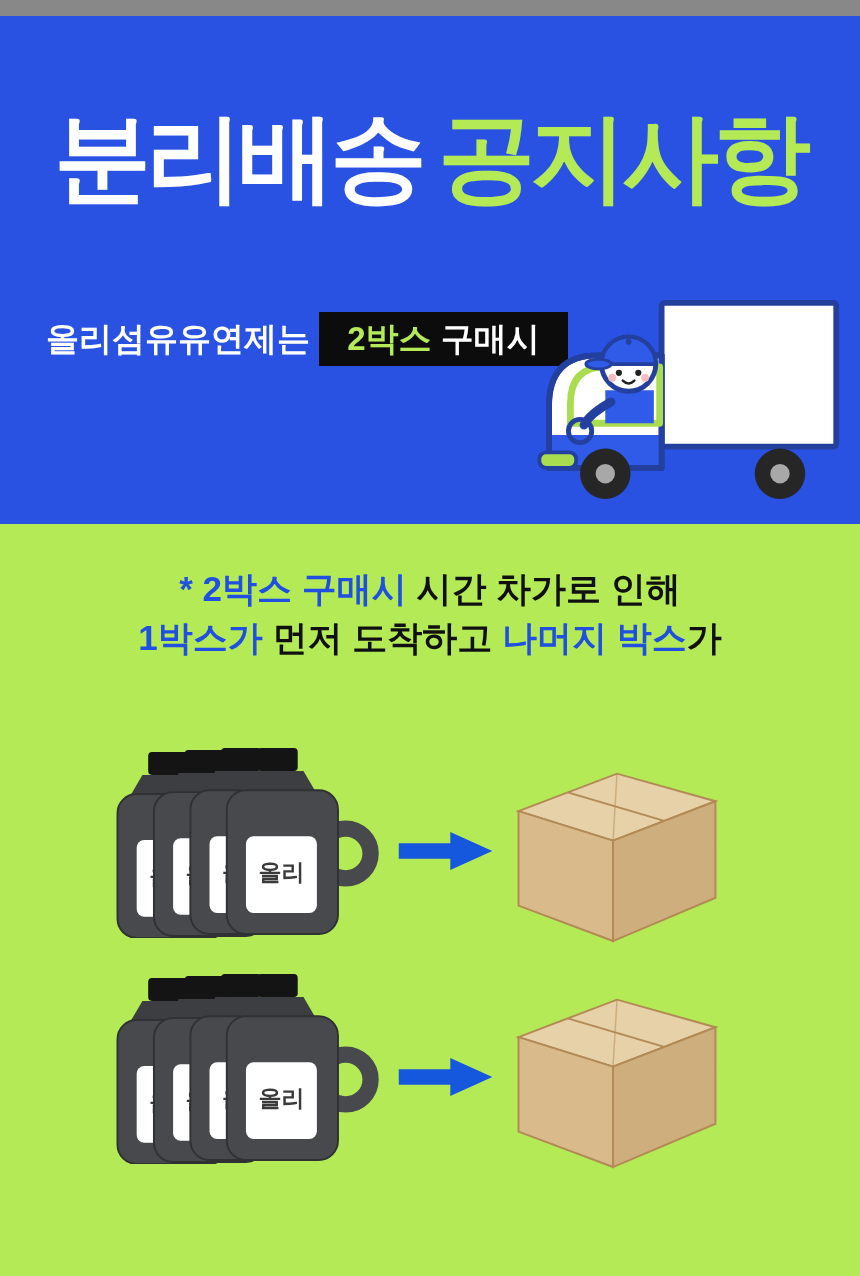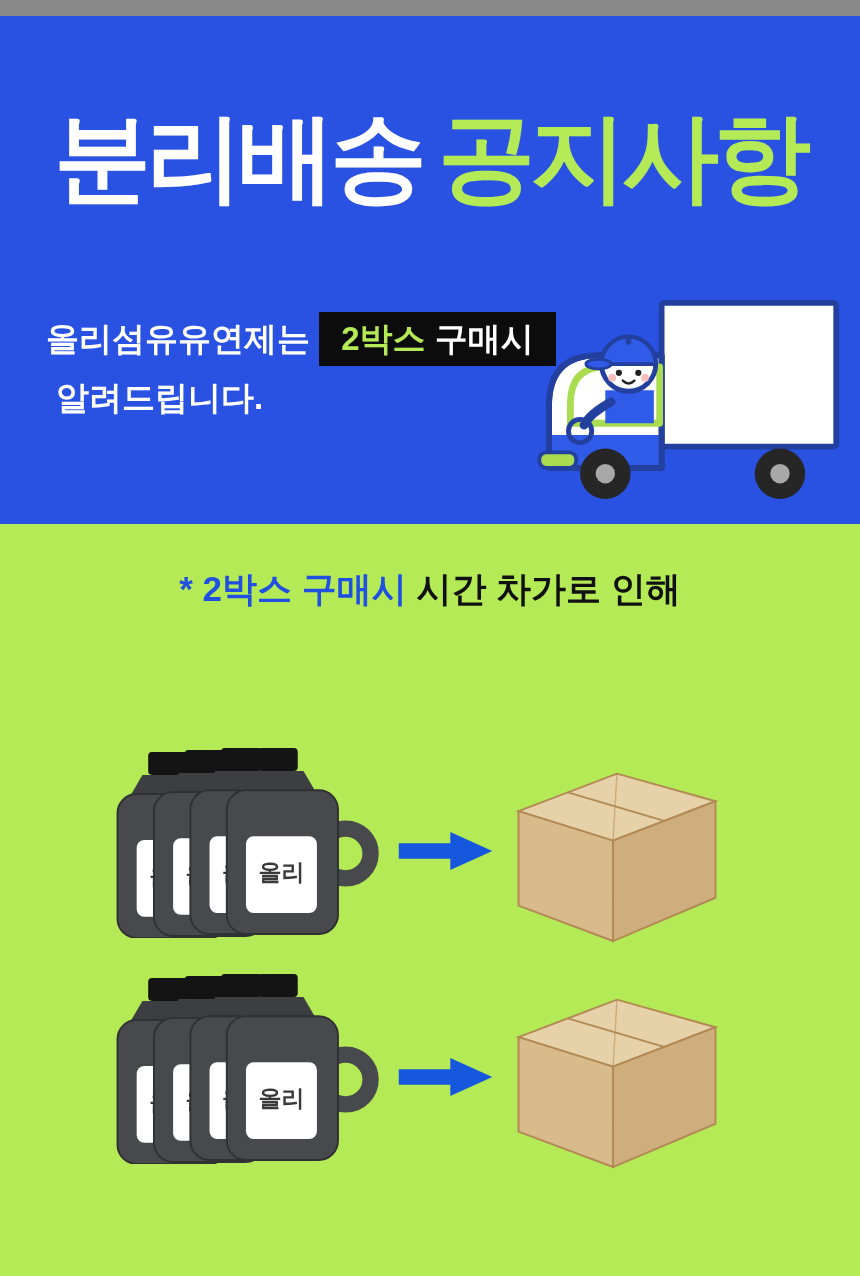--- a/index.html
+++ b/index.html
@@ -39,21 +39,21 @@
     left: 46px; top: 296px;
     font-size: 33px;
     font-weight: 800;
     color: #ffffff;
     line-height: 44px;
   }
   .notice .line { margin-bottom: 10px; white-space: nowrap; }
   .notice .line.indent { padding-left: 10px; }
   .hl {
     background: var(--highlight-bg, #0c0c0c);
-    padding: 5px 22px;
+    padding: 5px 28px;
     display: inline-block;
   }
   .hl .g { color: var(--lime, #b5ea57); }
   .hl .w { color: #ffffff; }
 
   .truck { position: absolute; top: 252px; right: 14px; }
 
   .caption {
     position: absolute;
     top: 548px; left: 0;
@@ -89,23 +89,20 @@
 
   <section class="blue-section">
 
     <h1 class="page-title">
       <span class="t-white">분리배송</span><span class="t-green">공지사항</span>
     </h1>
 
     <div class="notice">
       <div class="line">
         <span>올리섬유유연제는 </span><span class="hl"><span class="g">2박스</span><span class="w"> 구매시</span></span>
-      </div>
-      <div class="line indent">
-        <span>알려드립니다.</span>
       </div>
     </div>
 
     <svg class="truck" width="330" height="262" viewBox="0 0 340 270" aria-hidden="true">
       <rect x="150" y="36" width="180" height="148" rx="3" fill="#ffffff" stroke="#23409f" stroke-width="6"></rect>
       <path d="M150 90 L150 206 L34 206 L34 142 Q34 90 84 90 Z" fill="#ffffff" stroke="#23409f" stroke-width="6" stroke-linejoin="round"></path>
       <path d="M148 172 L148 203 L37 203 L37 172 Z" fill="#2f5be8"></path>
       <path d="M150 90 L150 206 L34 206 L34 142 Q34 90 84 90 Z" fill="none" stroke="#23409f" stroke-width="6" stroke-linejoin="round"></path>
       <path d="M148 102 L148 160 L56 160 L56 140 Q56 102 92 102 Z" fill="#ffffff" stroke="#a9dd4f" stroke-width="7" stroke-linejoin="round"></path>
       <rect x="92" y="126" width="50" height="34" fill="#2f5be8"></rect>
@@ -123,21 +120,21 @@
       <rect x="24" y="190" width="38" height="16" rx="7" fill="#a9dd4f" stroke="#23409f" stroke-width="4"></rect>
       <circle cx="92" cy="212" r="26" fill="#262626"></circle>
       <circle cx="92" cy="212" r="10" fill="#a8a8a8"></circle>
       <circle cx="272" cy="212" r="26" fill="#262626"></circle>
       <circle cx="272" cy="212" r="10" fill="#a8a8a8"></circle>
     </svg>
   </section>
 
   <p class="caption">
     <span><span class="b">* 2박스 구매시</span><span> 시간 차가로 인해</span></span><br>
-    <br>
+    <span><span class="b">1박스가</span><span> 먼저 도착하고 </span><span class="b">나머지 박스</span><span>가</span></span><br>
   </p>
 
   <div class="delivery-row row-1">
     <svg class="bottles" width="278" height="192" viewBox="0 0 290 200" aria-hidden="true">
       <g transform="translate(0,4)">
         <rect x="44" y="2" width="42" height="24" rx="4" fill="#141414"></rect>
         <path d="M38 26 L92 26 L106 50 L24 50 Z" fill="#3c3e41"></path>
         <rect x="12" y="46" width="116" height="150" rx="20" fill="#47494c" stroke="#2f3133" stroke-width="2"></rect>
         <rect x="32" y="94" width="74" height="80" rx="8" fill="#ffffff"></rect>
         <text class="bottle-label-text" x="69" y="140" text-anchor="middle">올리</text>

